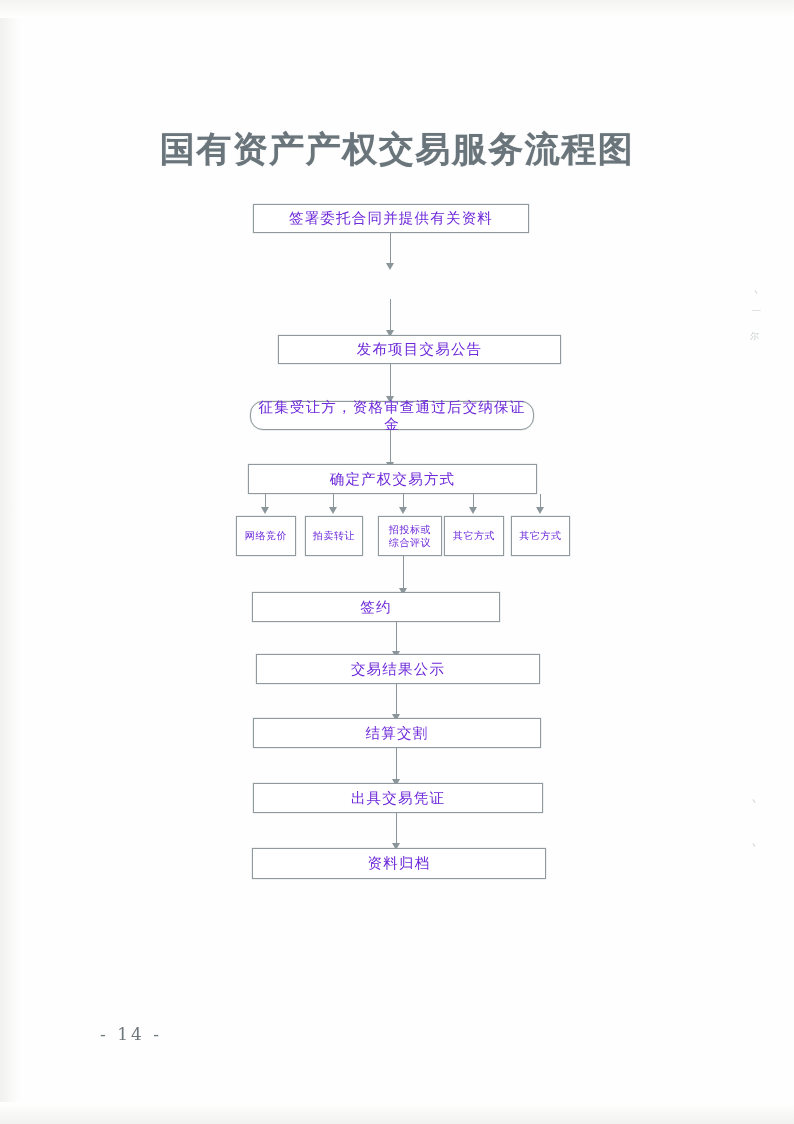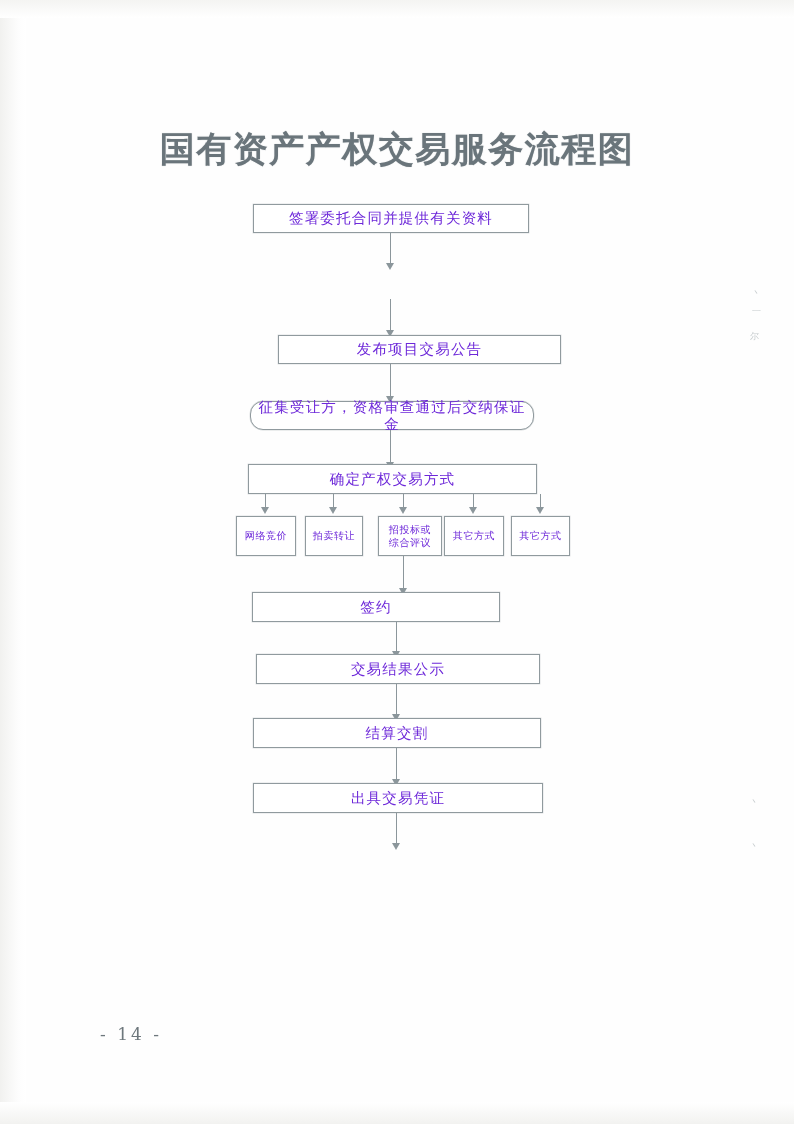--- a/index.html
+++ b/index.html
@@ -204,20 +204,21 @@
     <div class="arrowhead" style="left:392px; top:714px;"></div>
 
     <div class="node main" style="left:253px; top:718px; width:288px; height:30px;">结算交割</div>
     <div class="conn v" style="left:396px; top:748px; height:33px;"></div>
     <div class="arrowhead" style="left:392px; top:779px;"></div>
 
     <div class="node main" style="left:253px; top:783px; width:290px; height:30px;">出具交易凭证</div>
     <div class="conn v" style="left:396px; top:813px; height:33px;"></div>
     <div class="arrowhead" style="left:392px; top:843px;"></div>
 
+    <div class="node main" style="left:252px; top:848px; width:294px; height:31px;">资料归档</div>
 
   </div>
 
   <div class="speck" style="left:752px; top:287px;">丶</div>
   <div class="speck" style="left:752px; top:305px;">一</div>
   <div class="speck" style="left:750px; top:330px;">尔</div>
   <div class="speck" style="left:750px; top:796px;">丶</div>
   <div class="speck" style="left:750px; top:840px;">丶</div>
 
   <div class="page-number">- 14 -</div>

